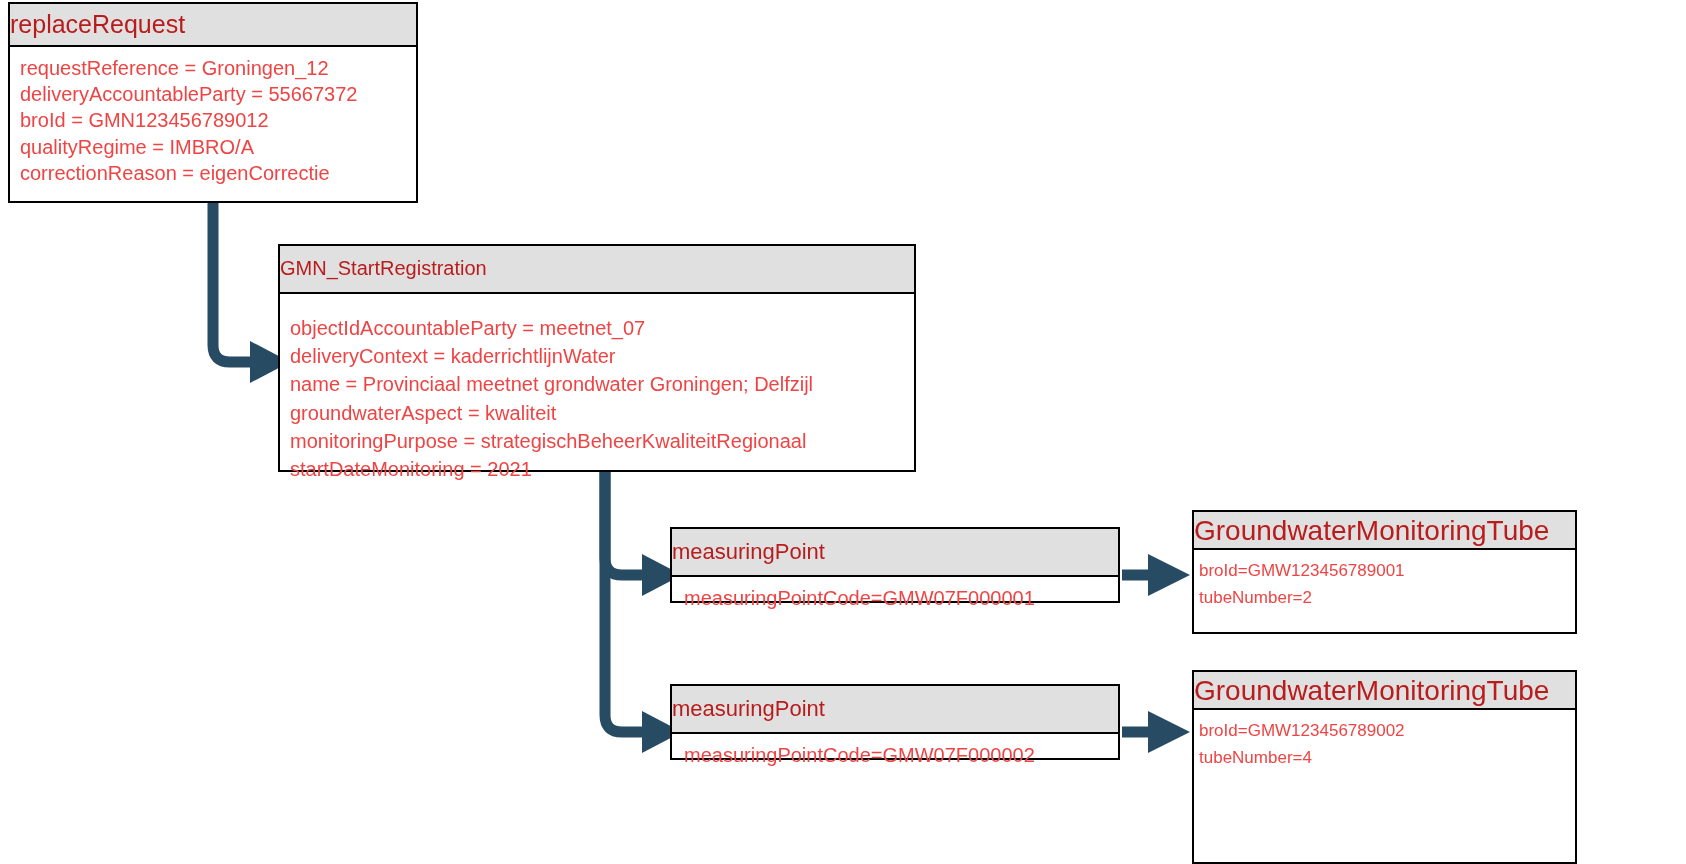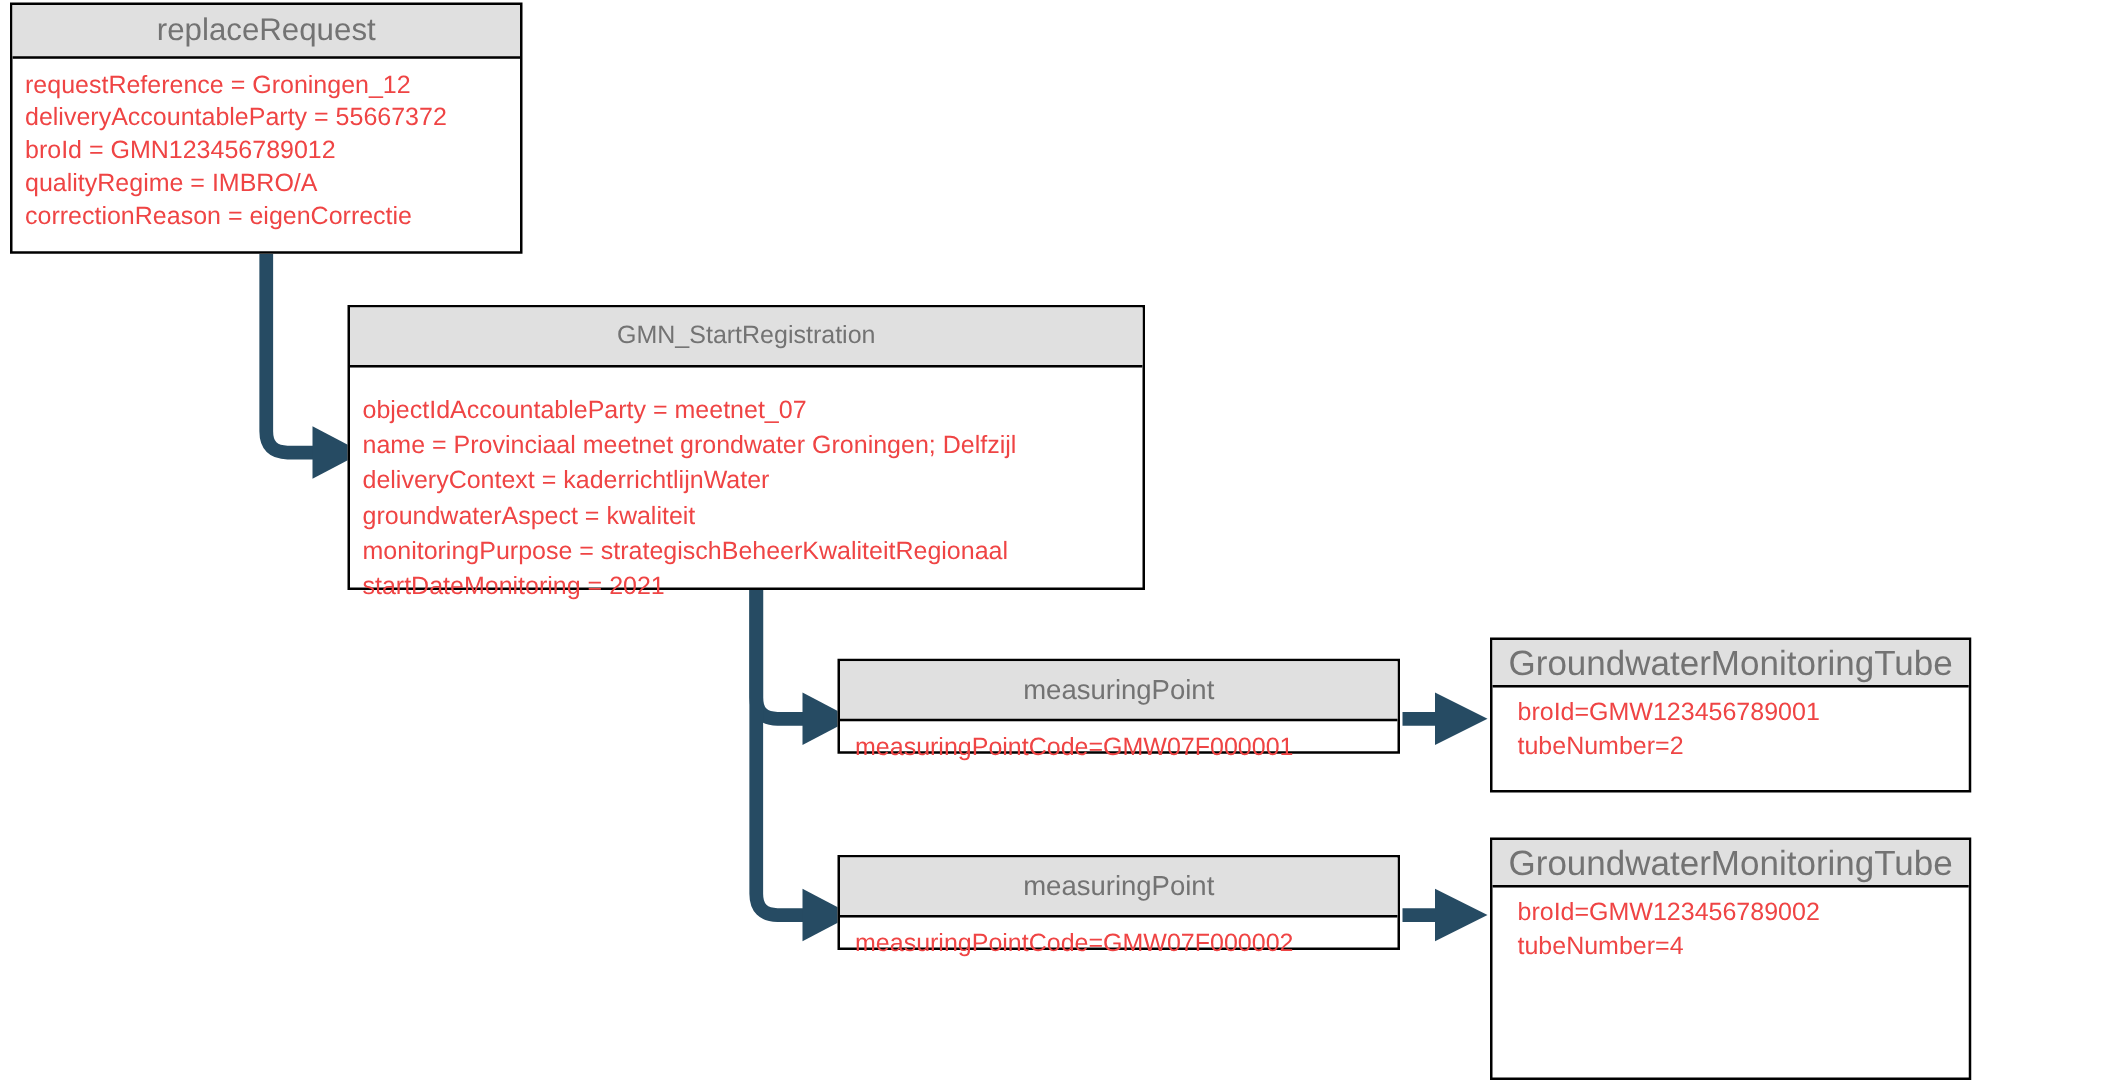--- a/index.html
+++ b/index.html
@@ -18,22 +18,22 @@
   .uml-box {
     position: absolute;
     box-sizing: border-box;
     border: 2px solid #000000;
     background: #ffffff;
   }
   .uml-header {
     box-sizing: border-box;
     background: #E0E0E0;
     border-bottom: 2px solid #000000;
-    text-align: center;
-    color: #737373;
+    text-align: left;
+    color: #b91c1c;
     white-space: nowrap;
     overflow: hidden;
   }
   .uml-body {
     box-sizing: border-box;
     padding: 8px 10px 6px 10px;
     color: #ef4444;
   }
   .attr-line {
     white-space: nowrap;
@@ -63,21 +63,21 @@
     height: 48px; line-height: 45px; font-size: 22px;
   }
   .mp-box .uml-body { font-size: 20px; padding: 10px 12px 6px 12px; }
   #box-measuring-point-1 { left: 670px; top: 527px; }
   #box-measuring-point-2 { left: 670px; top: 684px; }
 
   .gmt-box { width: 385px; height: 124px; }
   .gmt-box .uml-header {
     height: 38px; line-height: 38px; font-size: 28px;
   }
-  .gmt-box .uml-body { font-size: 20px; padding: 7px 12px 6px 20px; }
+  .gmt-box .uml-body { font-size: 17px; padding: 7px 12px 6px 5px; }
   .gmt-box .attr-line { line-height: 27px; }
   #box-gmt-1 { left: 1192px; top: 510px; }
   #box-gmt-2 { left: 1192px; top: 670px; height: 194px; }
 
   svg.connectors {
     position: absolute;
     left: 0; top: 0;
     width: 1686px;
     height: 864px;
     pointer-events: none;
@@ -132,22 +132,22 @@
       <div class="attr-line">broId = GMN123456789012</div>
       <div class="attr-line">qualityRegime = IMBRO/A</div>
       <div class="attr-line">correctionReason = eigenCorrectie</div>
     </div>
   </div>
 
   <div class="uml-box" id="box-gmn-startregistration">
     <div class="uml-header">GMN_StartRegistration</div>
     <div class="uml-body">
       <div class="attr-line">objectIdAccountableParty = meetnet_07</div>
+      <div class="attr-line">deliveryContext = kaderrichtlijnWater</div>
       <div class="attr-line">name = Provinciaal meetnet grondwater Groningen; Delfzijl</div>
-      <div class="attr-line">deliveryContext = kaderrichtlijnWater</div>
       <div class="attr-line">groundwaterAspect = kwaliteit</div>
       <div class="attr-line">monitoringPurpose = strategischBeheerKwaliteitRegionaal</div>
       <div class="attr-line">startDateMonitoring = 2021</div>
     </div>
   </div>
 
   <div class="uml-box mp-box" id="box-measuring-point-1">
     <div class="uml-header">measuringPoint</div>
     <div class="uml-body">
       <div class="attr-line">measuringPointCode=GMW07F000001</div>

